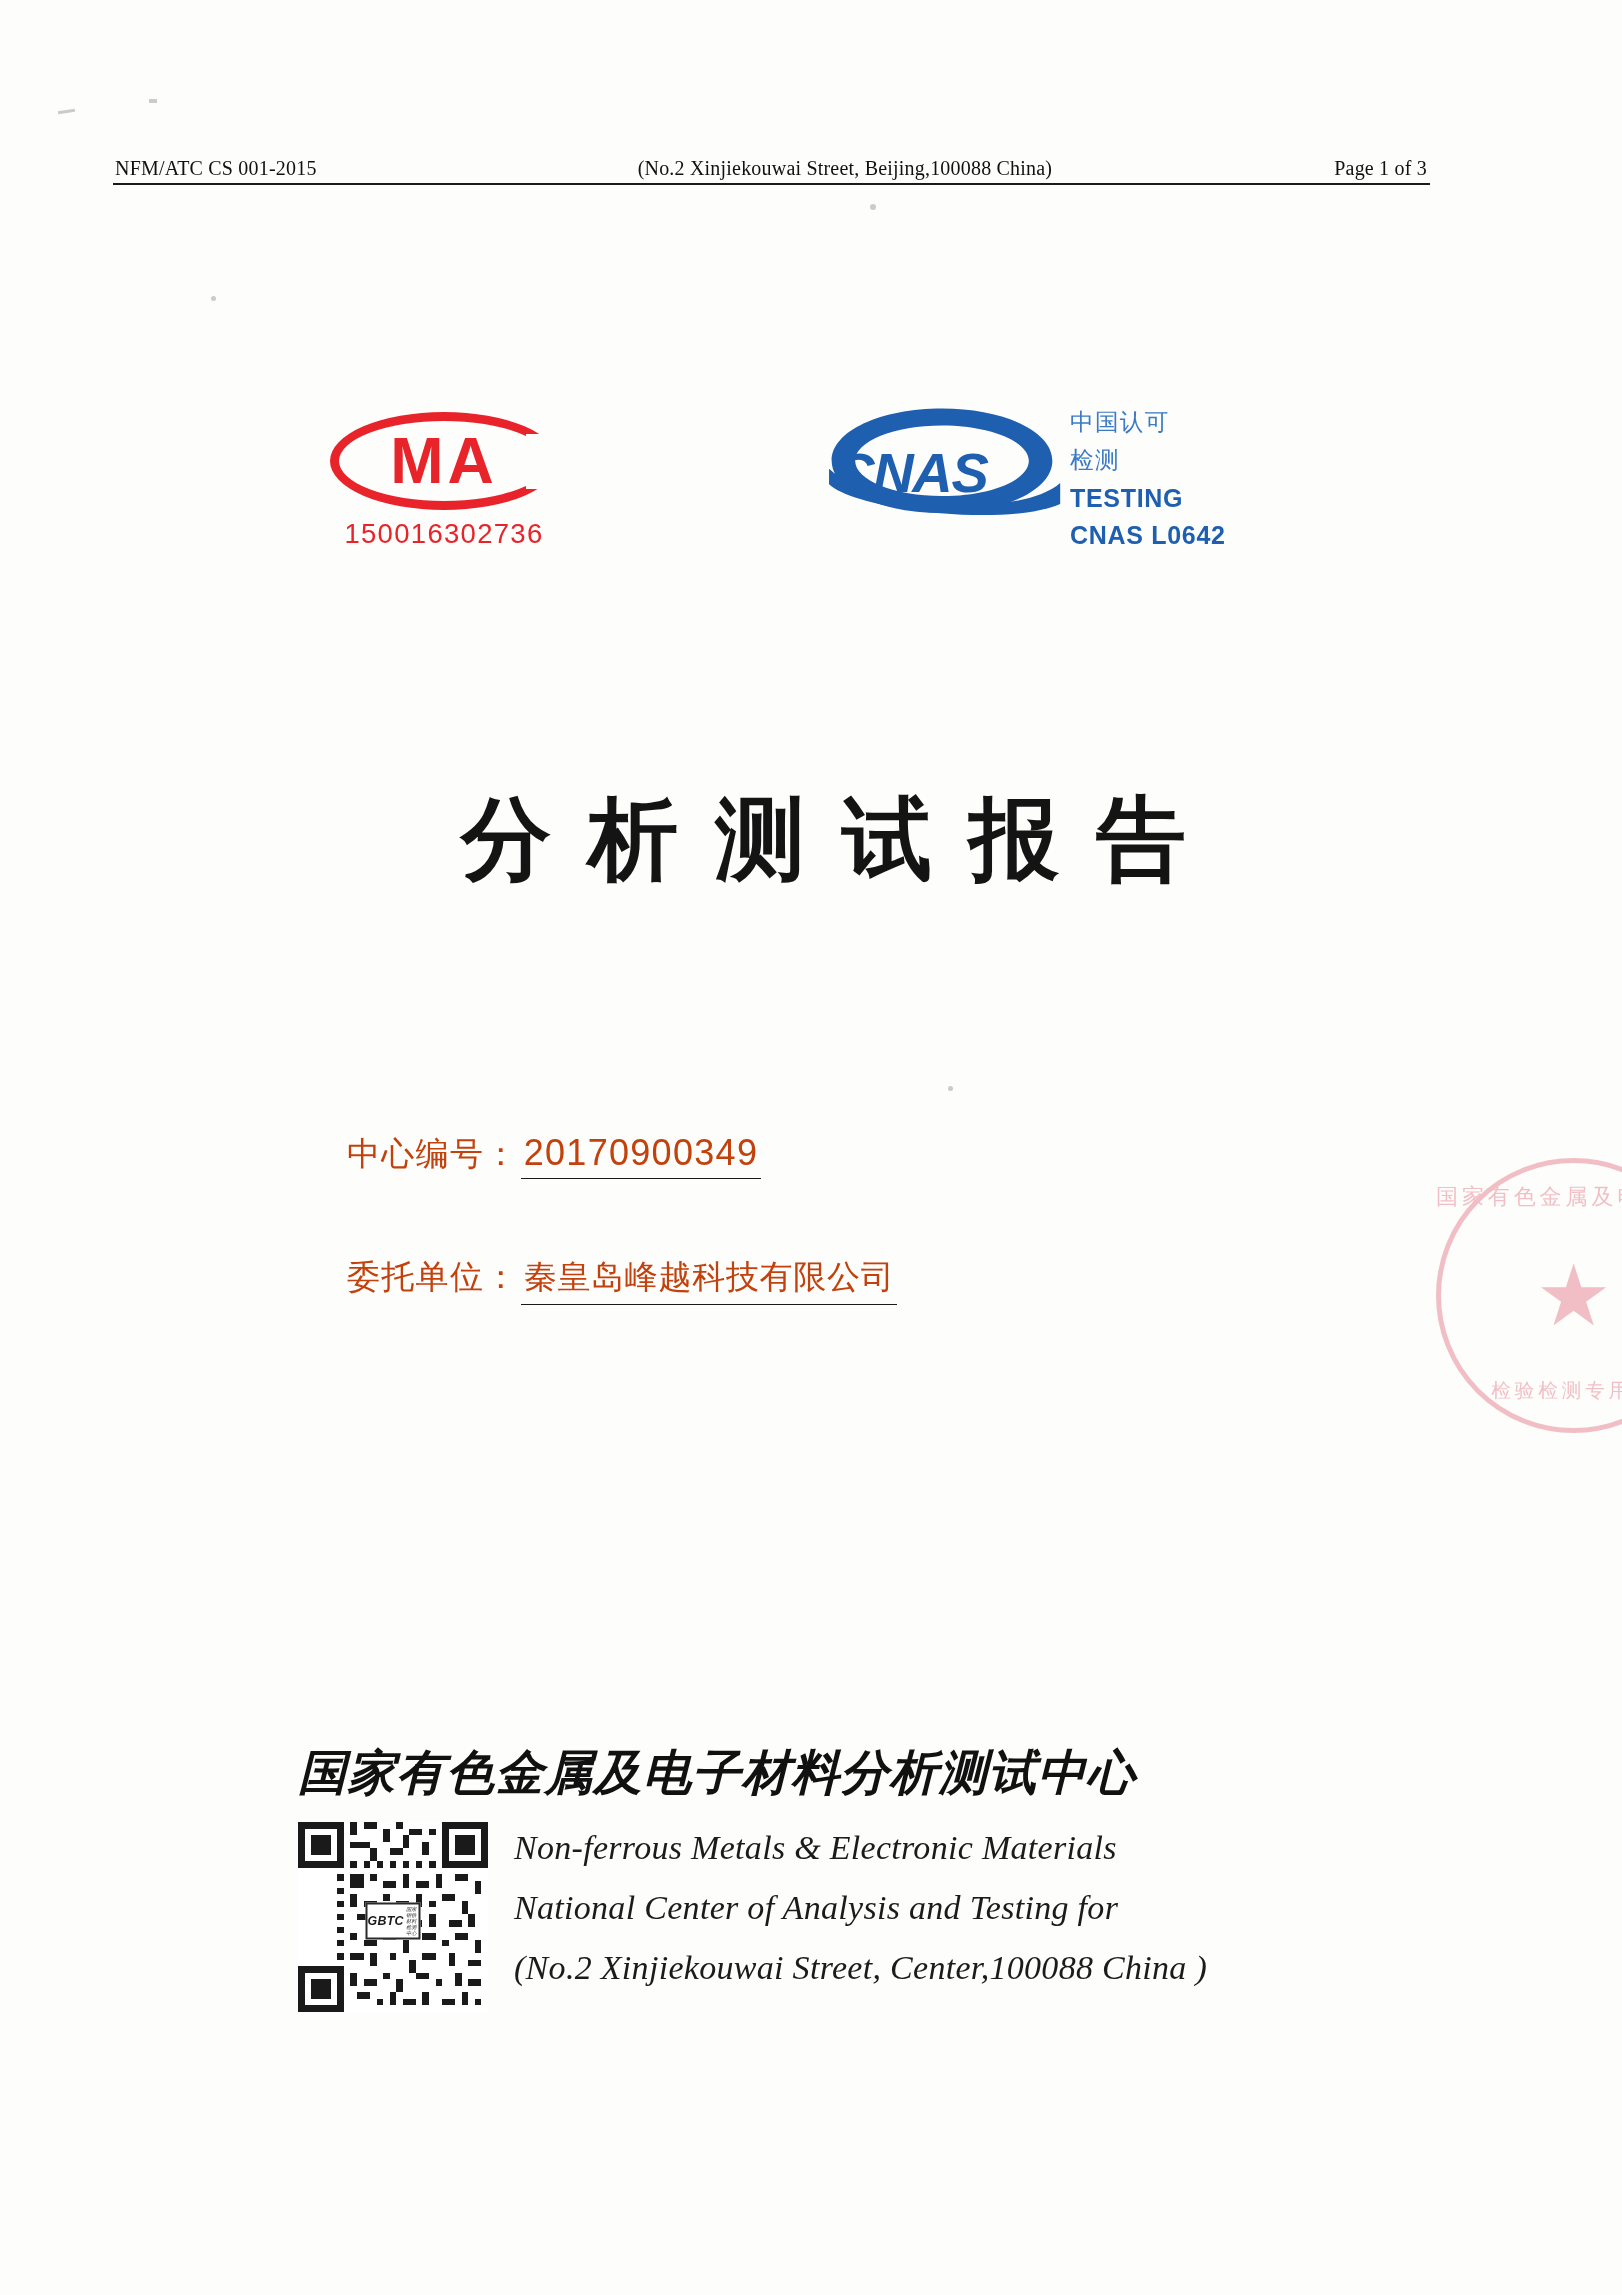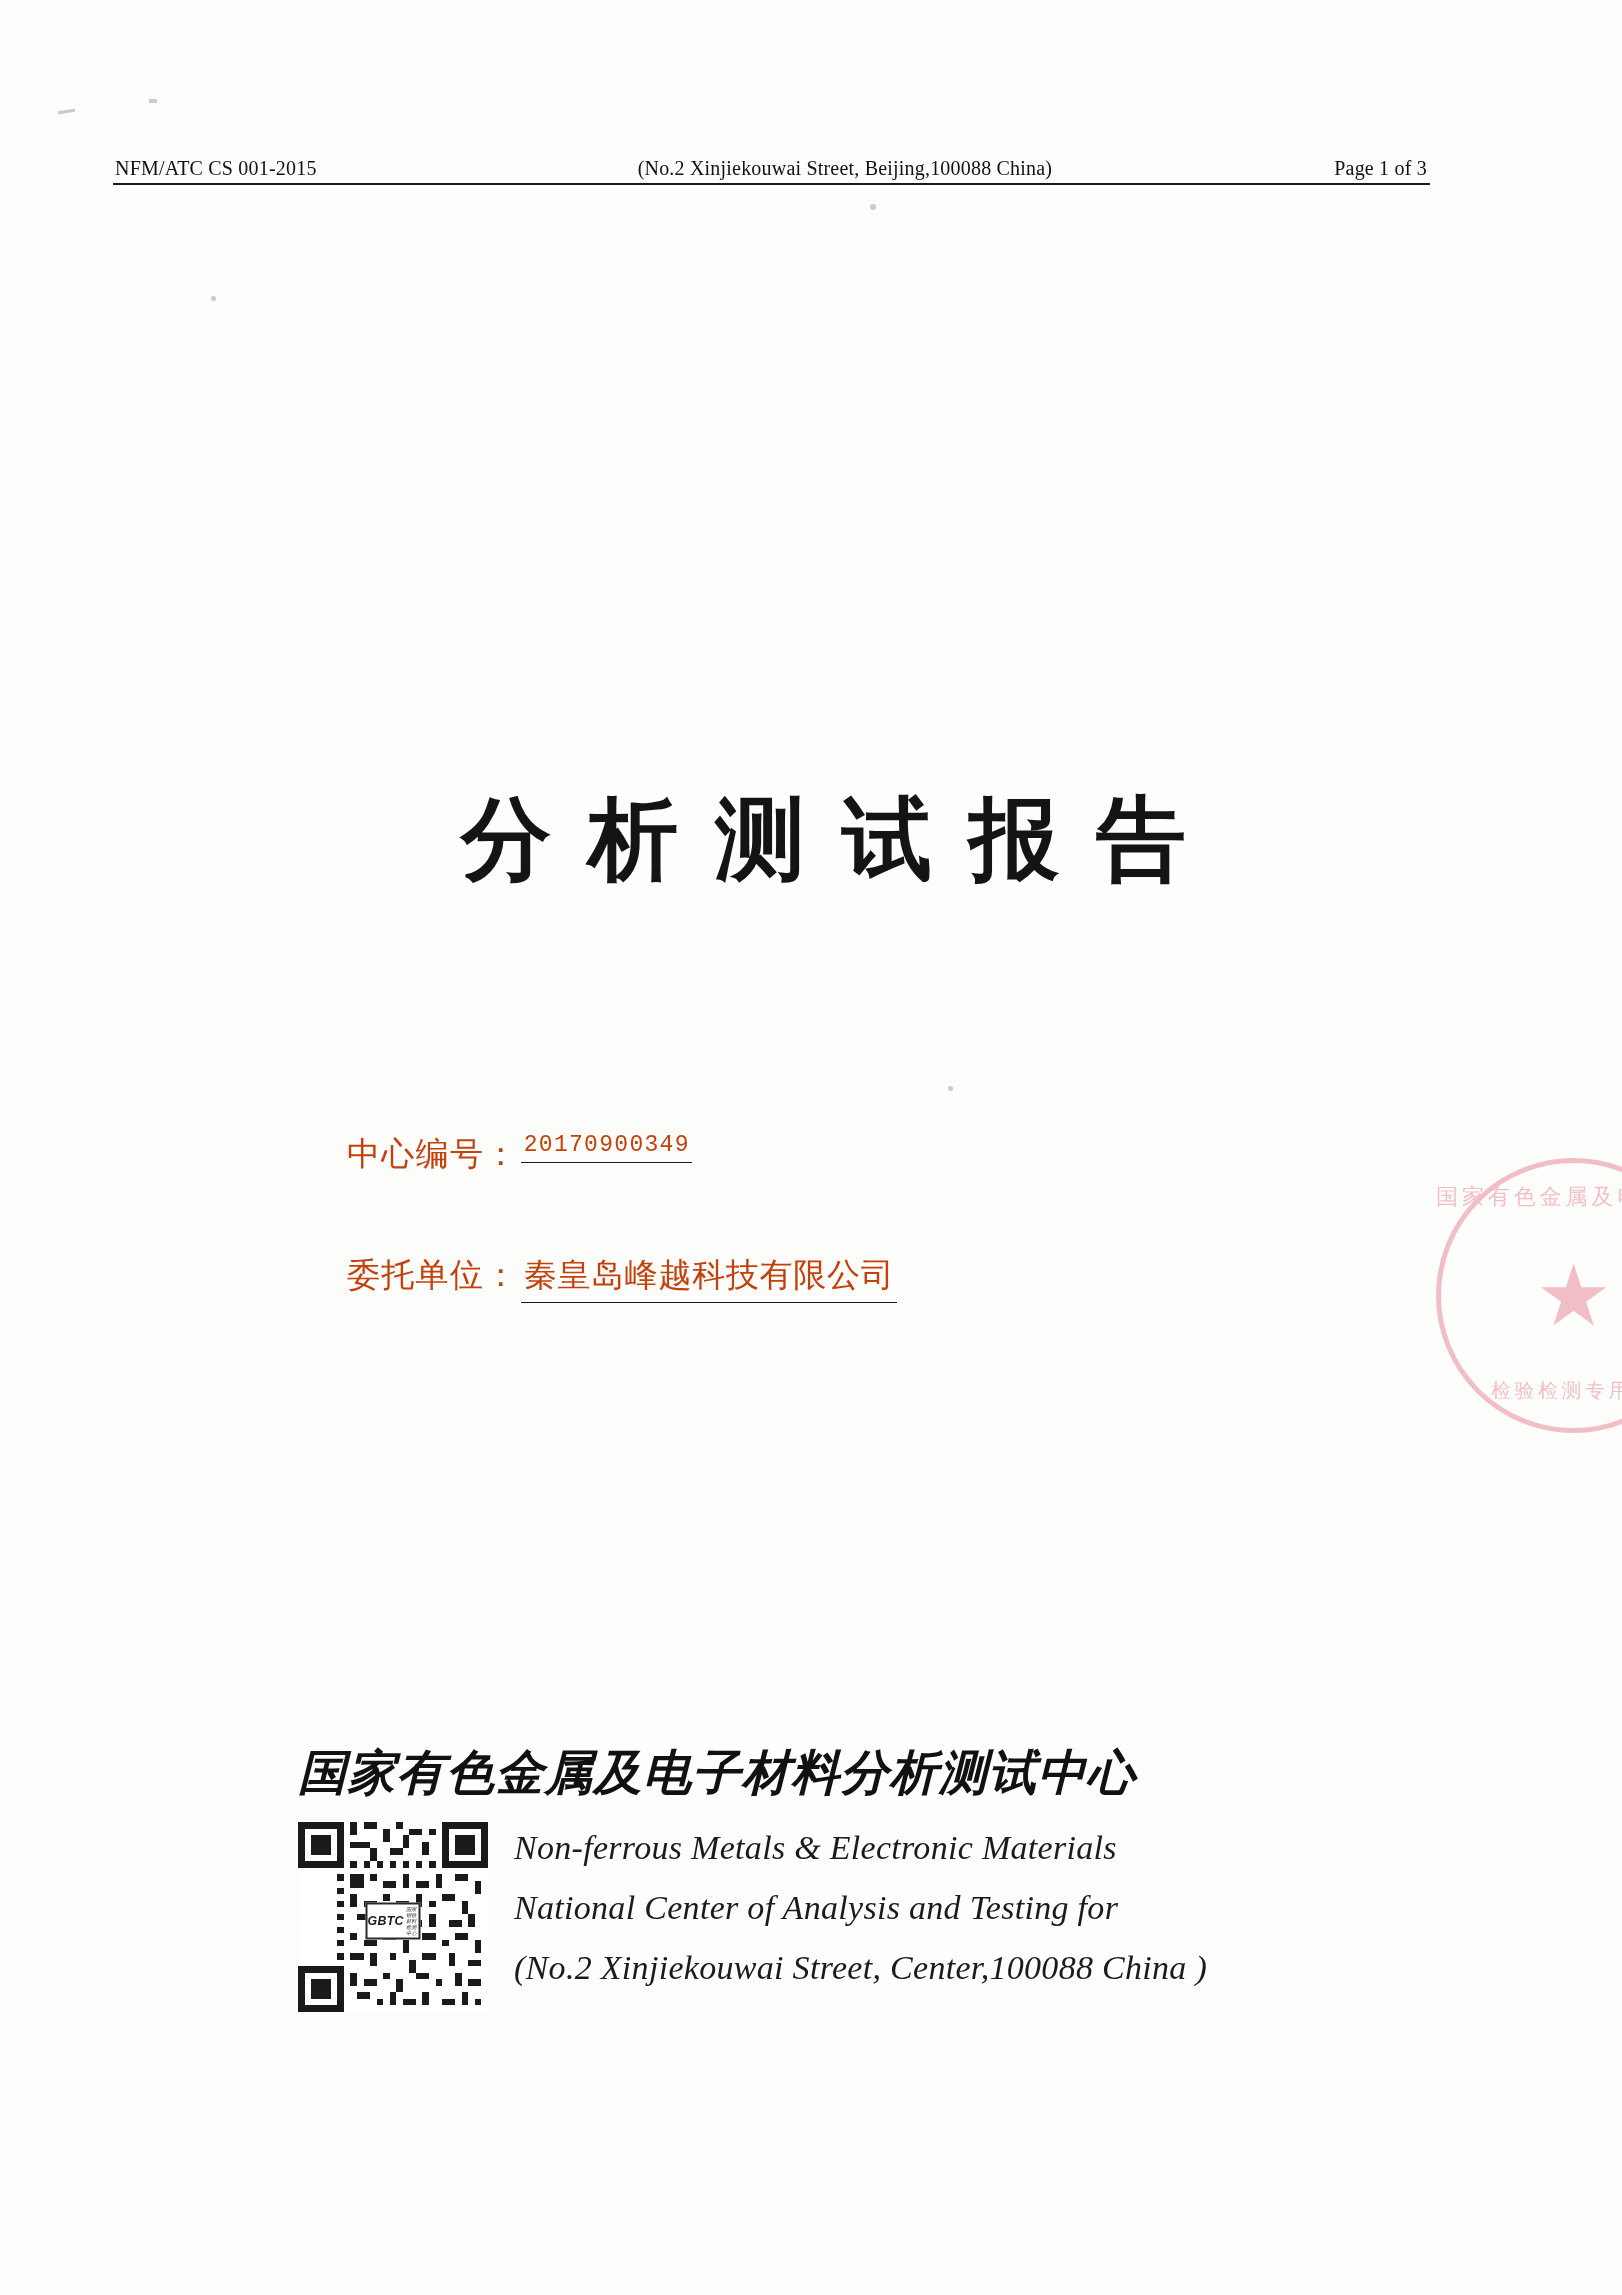--- a/index.html
+++ b/index.html
@@ -187,22 +187,22 @@
   }
   .field-label { white-space: nowrap; letter-spacing: 1.3px; }
   .field-value {
     margin-left: 2.6px;
     border-bottom: 1.3px solid #1a1a1a;
     padding: 0 2.6px 3.9px 2.6px;
     white-space: nowrap;
     letter-spacing: 0.7px;
   }
   .field-value.num {
-    font-family: Liberation Mono, monospace;
-    font-size: 23px;
+    font-family: Liberation Sans, sans-serif;
+    font-size: 36px;
     letter-spacing: 1.3px;
   }
 
   
   .org {
     position: absolute;
     top: 1741px;
     left: 298px;
     width: 1145px;
     font-style: italic;
@@ -326,20 +326,45 @@
   <div class="speck" style="left:211px; top:296px; width:5.2px; height:5.2px; border-radius:50%;"></div>
   <div class="speck" style="left:948px; top:1086px; width:5.2px; height:5.2px; border-radius:50%;"></div>
 
   <div class="header">
     <div class="header-left">NFM/ATC CS 001-2015</div>
     <div class="header-center">(No.2 Xinjiekouwai Street, Beijing,100088 China)</div>
     <div class="header-right">Page 1 of 3</div>
   </div>
   <div class="header-rule"></div>
 
+  <div class="logos">
+
+    <div class="cma">
+      <div class="cma-ellipse"></div>
+      <div class="cma-notch"></div>
+      <div class="cma-text">MA</div>
+      <div class="cma-number">150016302736</div>
+    </div>
+
+    <div class="cnas">
+      <svg class="cnas-swoosh" viewBox="0 0 370 170">
+        <path d="M185 4 C 92 4, 16 38, 16 84 C 16 130, 92 164, 185 164 C 278 164, 354 130, 354 84 C 354 38, 278 4, 185 4 Z
+                 M185 30 C 258 30, 318 54, 318 84 C 318 114, 258 138, 185 138 C 112 138, 52 114, 52 84 C 52 54, 112 30, 185 30 Z" fill="#1f5fb0"></path>
+        <path d="M12 96 C 70 150, 300 176, 366 118 L 366 150 C 286 186, 54 160, 12 120 Z" fill="#1f5fb0"></path>
+      </svg>
+      <div class="cnas-word">CNAS</div>
+    </div>
+
+    <div class="cnas-right">
+      <div class="cnas-cn1">中国认可</div>
+      <div class="cnas-cn2">检测</div>
+      <div class="cnas-en">TESTING</div>
+      <div class="cnas-code">CNAS L0642</div>
+    </div>
+  </div>
 
   <div class="doc-title">分析测试报告</div>
 
   <div class="fields">
 
     <div class="field">
       <span class="field-label">中心编号：</span>
       <span class="field-value num">20170900349</span>
     </div>
 

